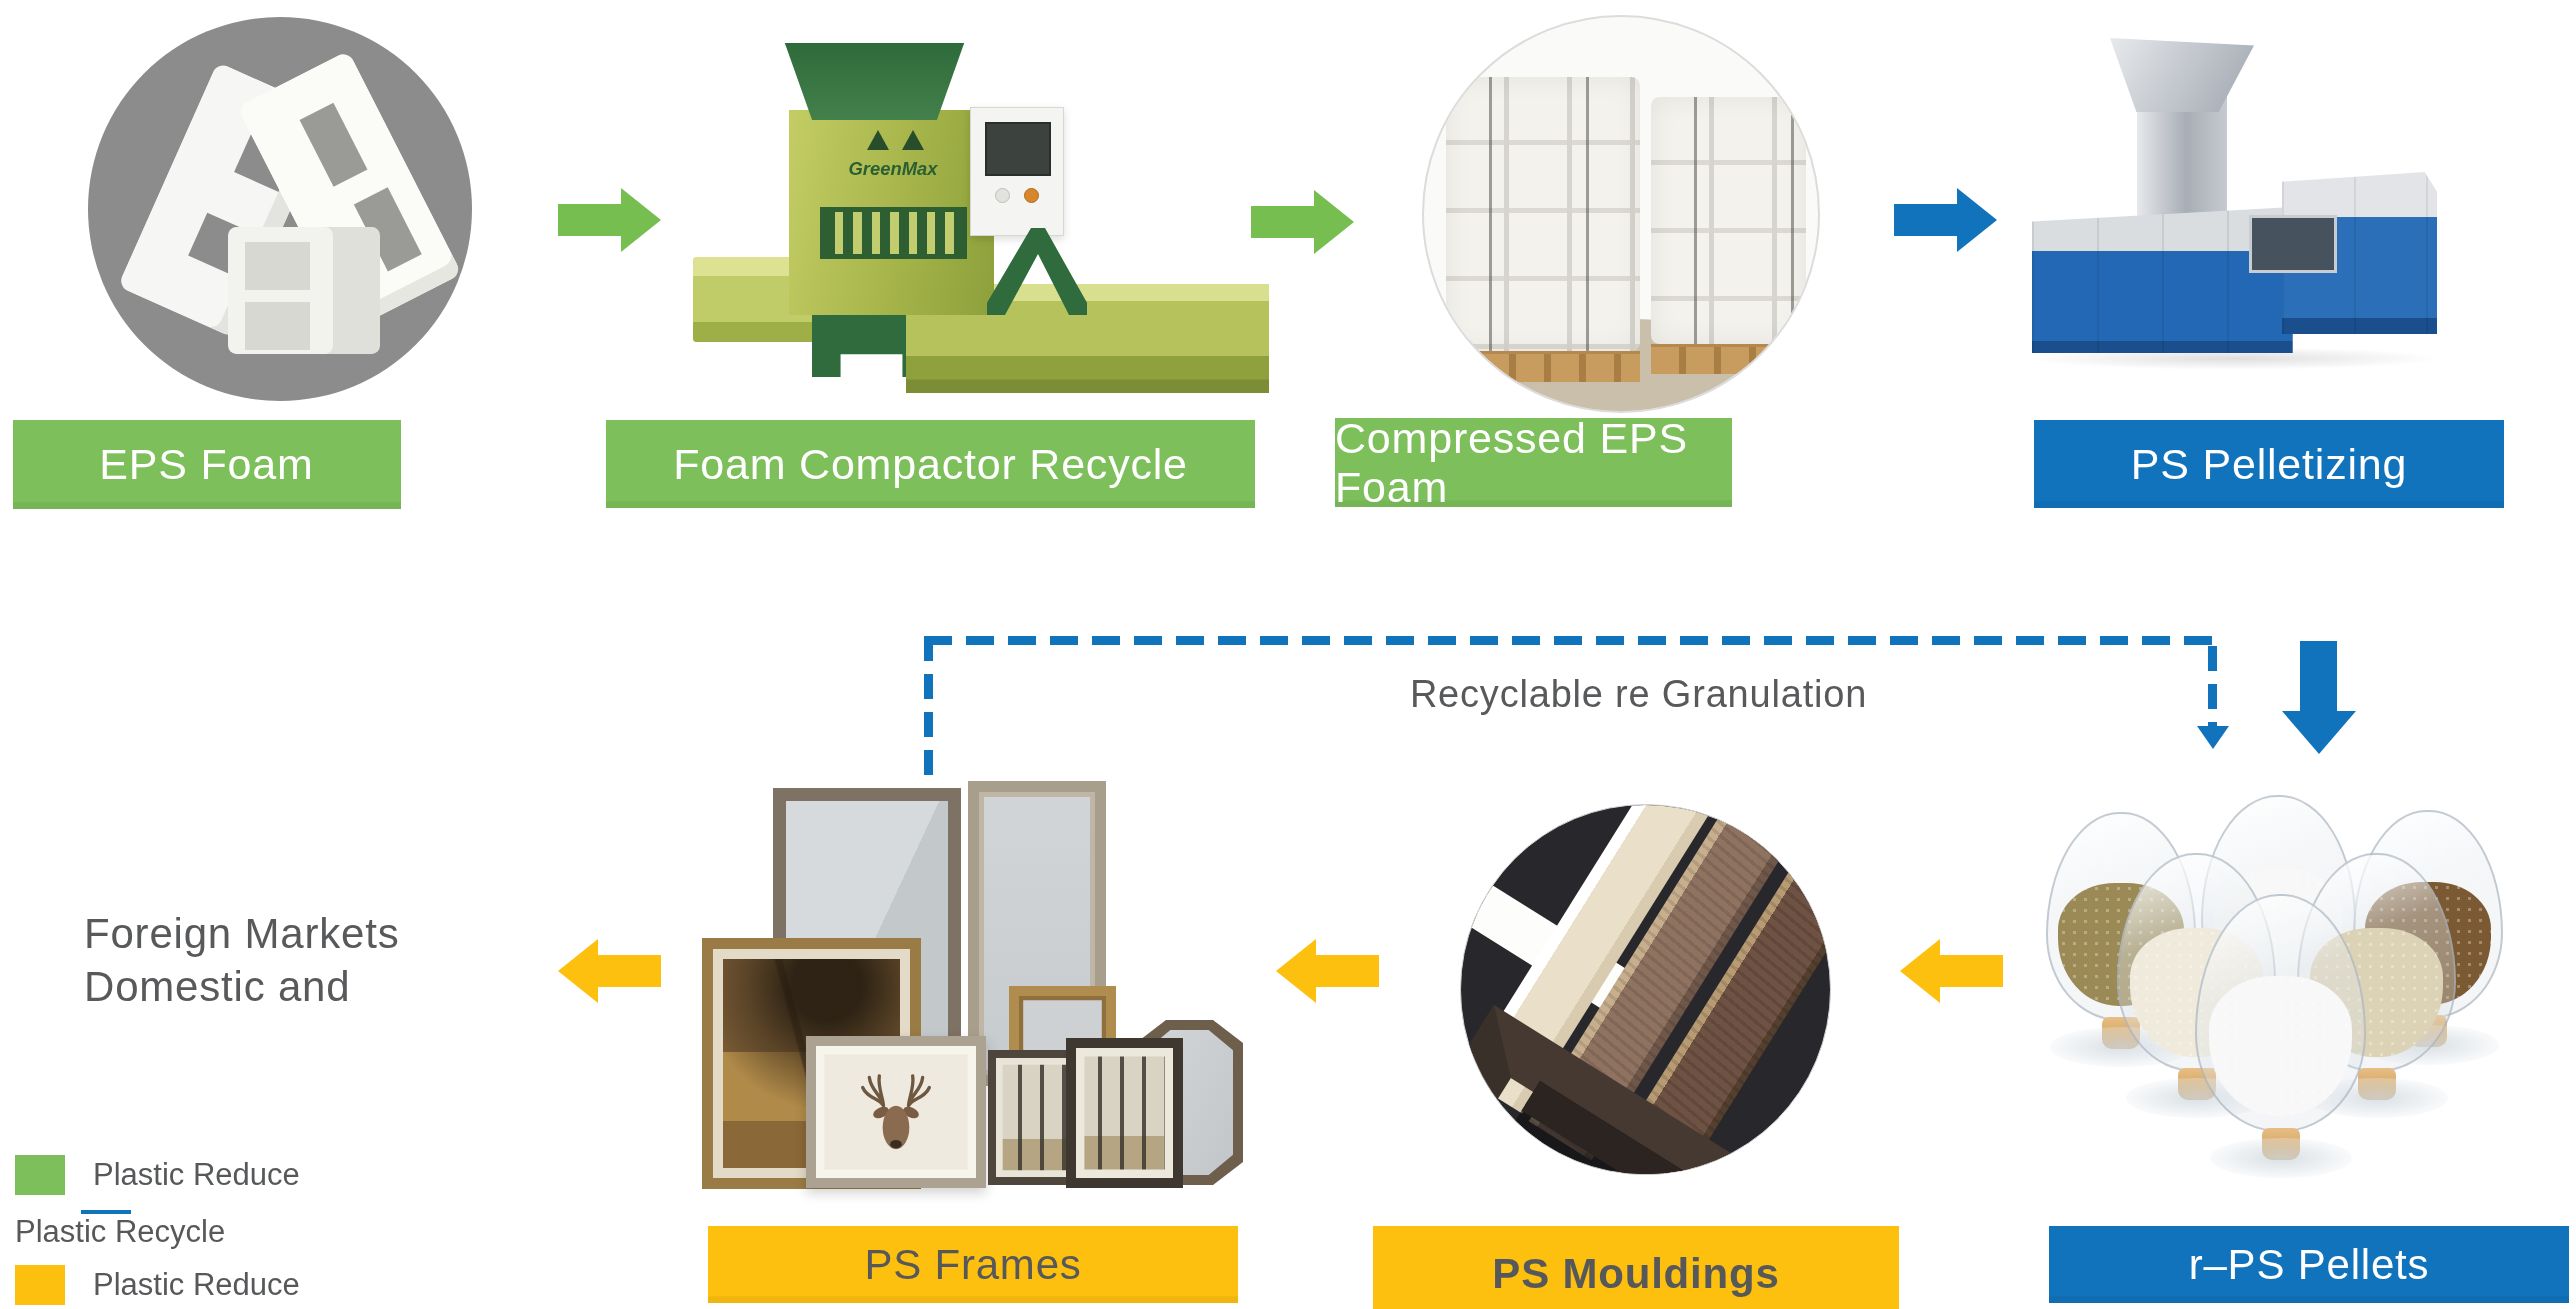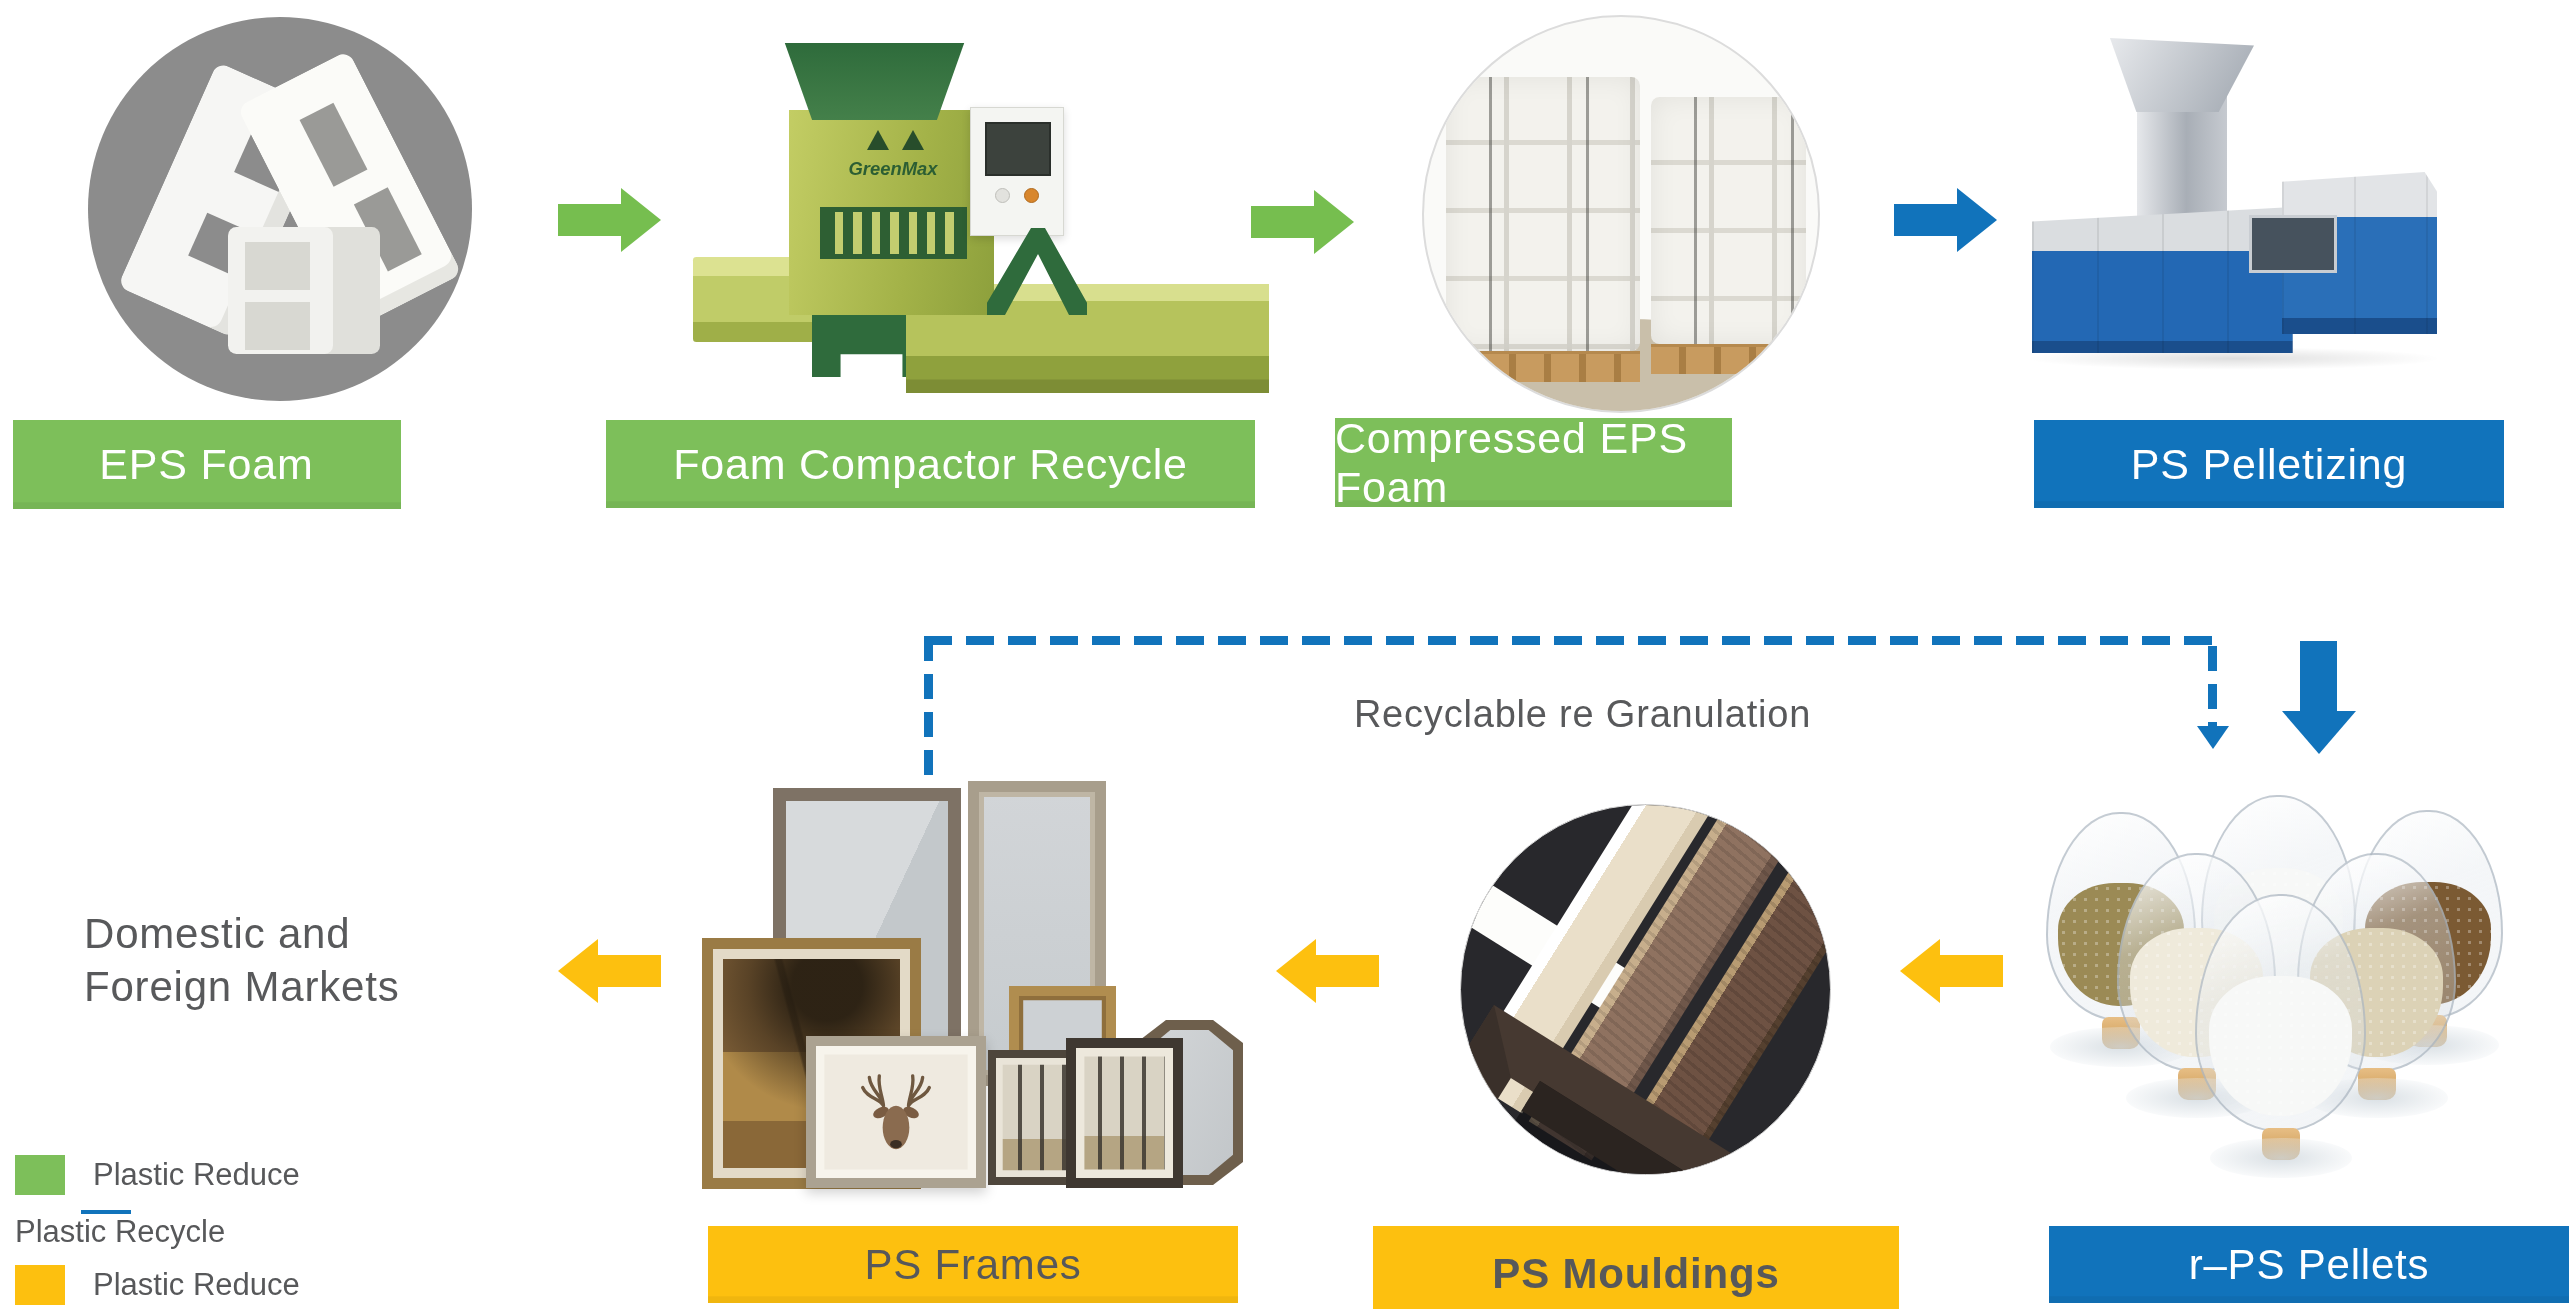--- a/index.html
+++ b/index.html
@@ -268,25 +268,25 @@
   <div class="dash-h" style="left:924px; top:636px; width:1293px;"></div>
   <div class="dash-v" style="left:924px; top:636px; height:149px;"></div>
   <div class="dash-v" style="left:2208px; top:646px; height:80px;"></div>
   <div class="dash-head" style="left:2197px; top:726px;"></div>
 
   <div class="arr-down" style="left:2282px; top:641px;">
     <div class="sh"></div>
     <div class="hd"></div>
   </div>
 
-  <div class="note-text" style="left:1165px; top:673px; width:835px;margin-top:20px;">Recyclable re Granulation</div>
+  <div class="note-text" style="left:1221px; top:673px; width:835px;">Recyclable re Granulation</div>
 
   <div class="market-text" style="left:84px; top:907px;">
+    <div>Foreign Markets</div>
     <div>Domestic and</div>
-    <div>Foreign Markets</div>
   </div>
 
   <div class="arr arr-l yellow" style="left:558px; top:939px;">
     <div class="hd"></div>
     <div class="sh"></div>
   </div>
 
   <div class="abs" id="frames-img">
     <div class="fr fr-mirror-a"></div>
     <div class="fr fr-mirror-b"></div>

